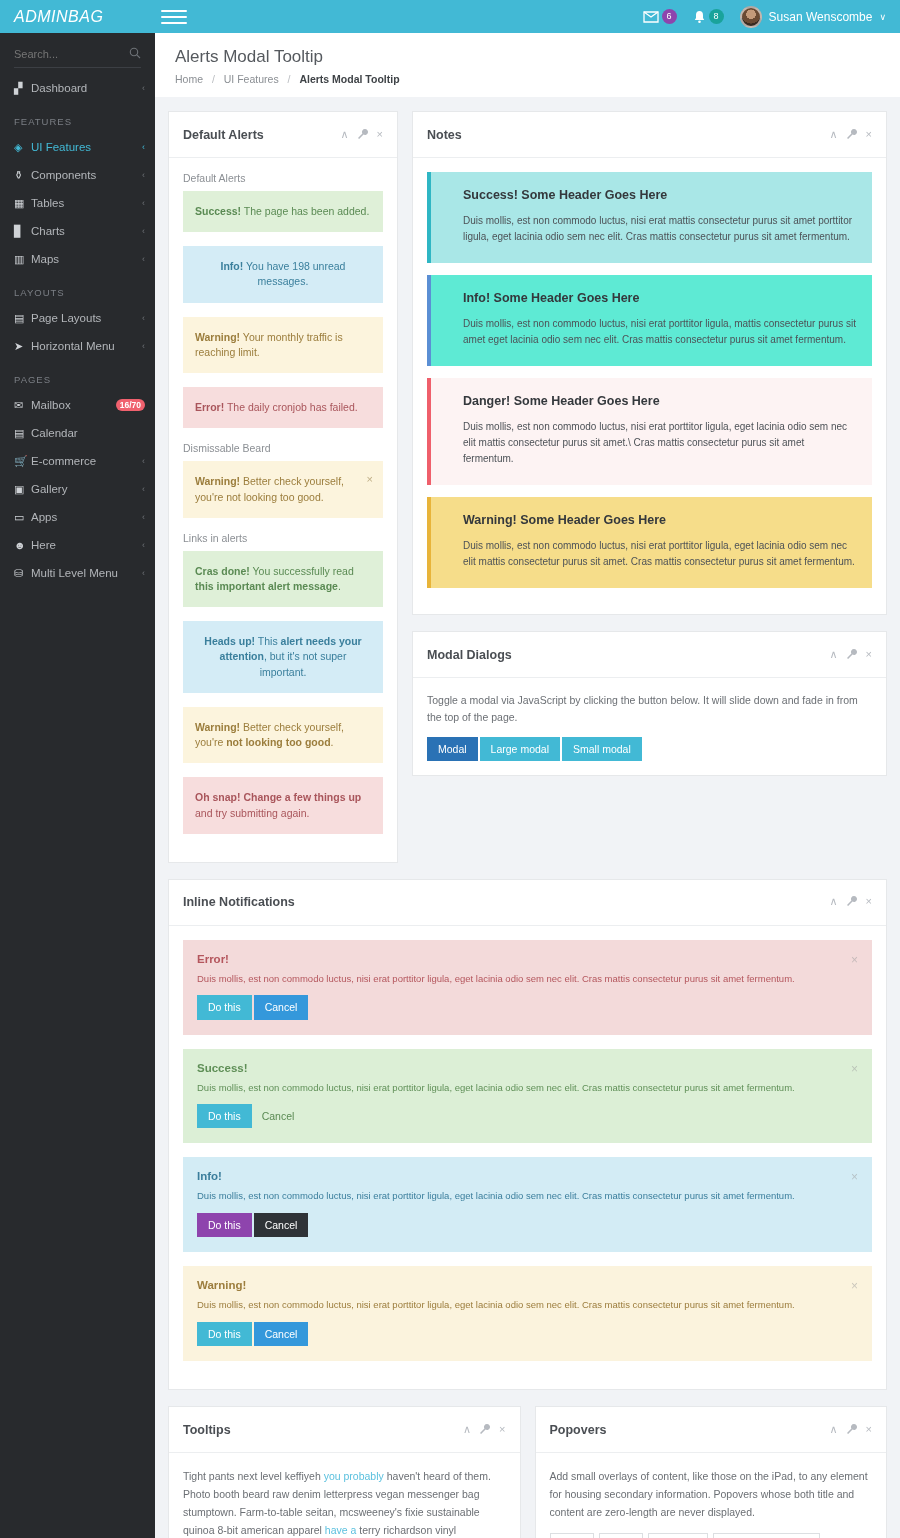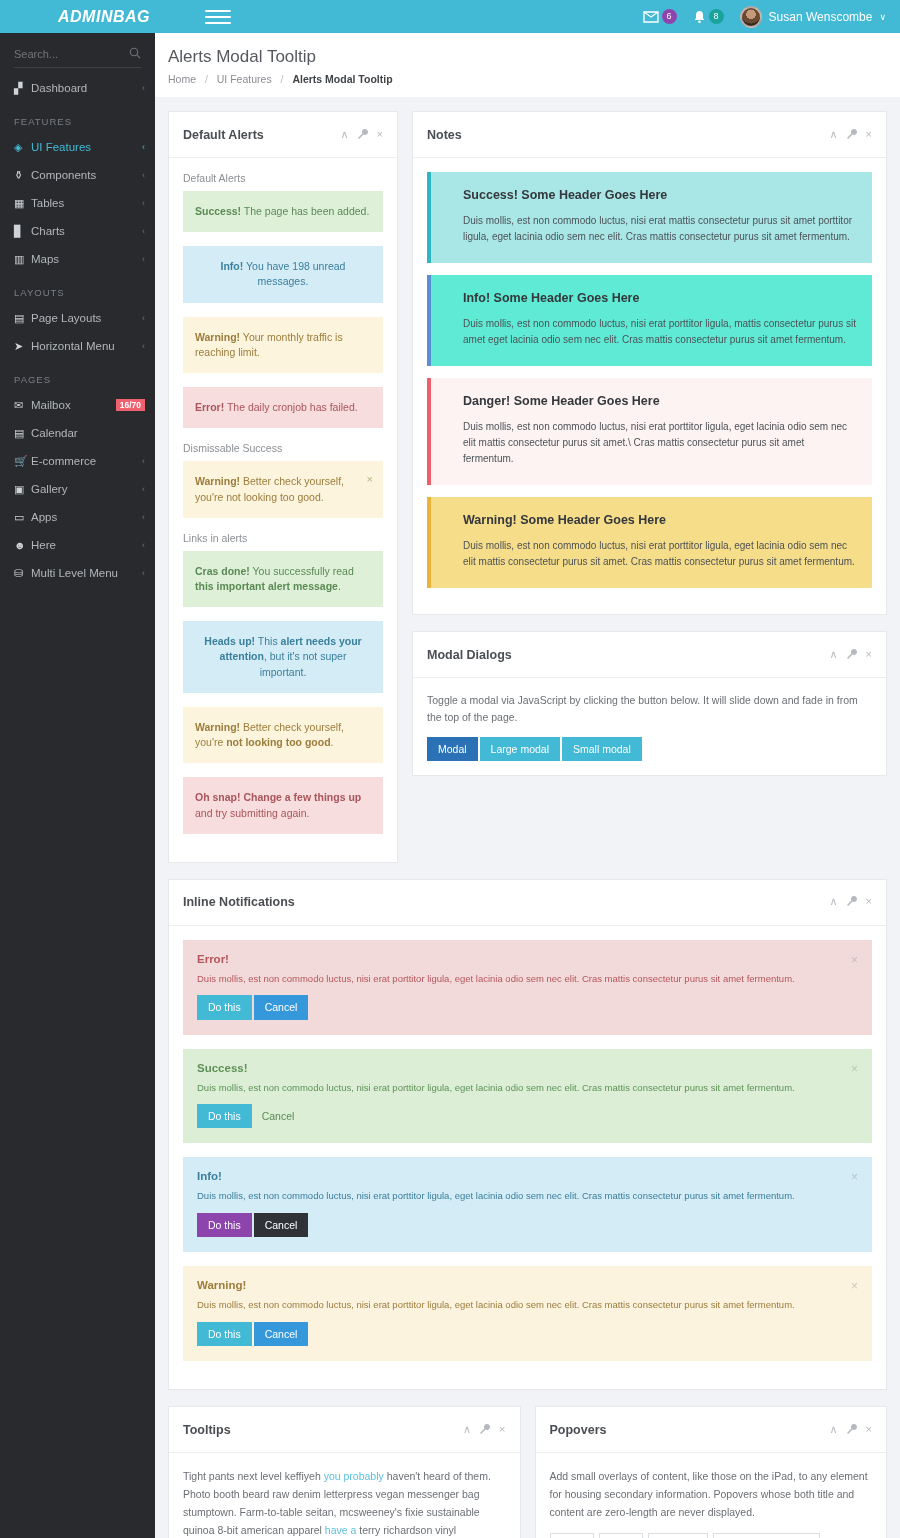--- a/index.html
+++ b/index.html
@@ -11,21 +11,21 @@
   }
   body { position: relative; }
 
   
   .topbar {
     position: absolute; top: 0; left: 0; width: 900px; height: 33px;
     background: #42b9d5; display: flex; align-items: center; z-index: 20;
   }
   .brand {
     width: 155px; padding-left: 14px; color: #fff;
-    font-size: 16px; font-style: italic; font-weight: bold; letter-spacing: .5px; margin-left: 44px;
+    font-size: 16px; font-style: italic; font-weight: normal; letter-spacing: .5px;
   }
   .hamburger { width: 26px; margin-left: 6px; cursor: pointer; }
   .hamburger span {
     display: block; height: 2px; background: #fff; margin: 4px 0; border-radius: 1px;
   }
   .topbar-right {
     margin-left: auto; display: flex; align-items: center; gap: 16px; padding-right: 14px;
   }
   .tb-icon { position: relative; display: flex; align-items: center; cursor: pointer; }
   .badge-sm {
@@ -70,26 +70,26 @@
   .nav-item.active { color: #42b9d5; }
   .nav-ico {
     width: 17px; font-size: 11px; display: inline-block; color: #cfd2d6;
   }
   .nav-item.active .nav-ico { color: #42b9d5; }
   .nav-label { flex: 1; }
   .nav-caret { font-size: 9px; color: #6f7378; }
   .nav-item.active .nav-caret { color: #42b9d5; }
   .badge-pill {
     background: #f0616e; color: #fff; font-size: 8.5px; font-weight: bold;
-    padding: 1px 4px; border-radius: 0;
+    padding: 1px 4px; border-radius: 6px;
   }
 
   
   .content { position: absolute; top: 33px; left: 155px; width: 745px; }
-  .page-head { background: #fff; padding: 14px 16px 12px 13px; }
+  .page-head { background: #fff; padding: 14px 16px 12px 20px; }
   .page-title { font-size: 17px; color: #55595e; font-weight: normal; }
   .crumbs { margin-top: 6px; font-size: 10.5px; color: #8a8e93; }
   .crumbs a { color: #8a8e93; text-decoration: none; cursor: pointer; }
   .crumbs .sep { margin: 0 6px; color: #b9bcc0; }
   .crumbs .cur { color: #3f4347; font-weight: bold; }
 
   .body-area { padding: 14px 13px 0 13px; }
 
   
   .panel { background: #fff; border: 1px solid #e6e8ea; margin-bottom: 16px; }
@@ -338,21 +338,21 @@
             </span>
           </div>
           <div class="panel-body">
             <div class="sub-label">Default Alerts</div>
             <div id="da-basic">
                 <div class="alert-sm a-success"><b>Success!</b><span> The page has been added.</span></div>
                 <div class="alert-sm a-info"><b>Info!</b><span> You have 198 unread messages.</span></div>
                 <div class="alert-sm a-warning"><b>Warning!</b><span> Your monthly traffic is reaching limit.</span></div>
                 <div class="alert-sm a-danger"><b>Error!</b><span> The daily cronjob has failed.</span></div>
               </div>
-            <div class="sub-label">Dismissable Success</div>
+            <div class="sub-label">Dismissable Beard</div>
             <div id="da-dismiss">
                 <div class="alert-sm a-warning"><b>Warning!</b><span> Better check yourself, you're not looking too good.</span><span class="alert-x">×</span></div>
               </div>
             <div class="sub-label">Links in alerts</div>
             <div id="da-links">
                 <div class="alert-sm a-success"><b>Cras done!</b><span> You successfully read </span><b style="cursor: pointer;">this important alert message</b><span>.</span></div>
                 <div class="alert-sm a-info"><b>Heads up!</b><span> This </span><b style="cursor: pointer;">alert needs your attention</b><span>, but it's not super important.</span></div>
                 <div class="alert-sm a-warning"><b>Warning!</b><span> Better check yourself, you're </span><b style="cursor: pointer;">not looking too good</b><span>.</span></div>
                 <div class="alert-sm a-danger"><b>Oh snap!</b><span> </span><b style="cursor: pointer;">Change a few things up</b><span> and try submitting again.</span></div>
               </div>

